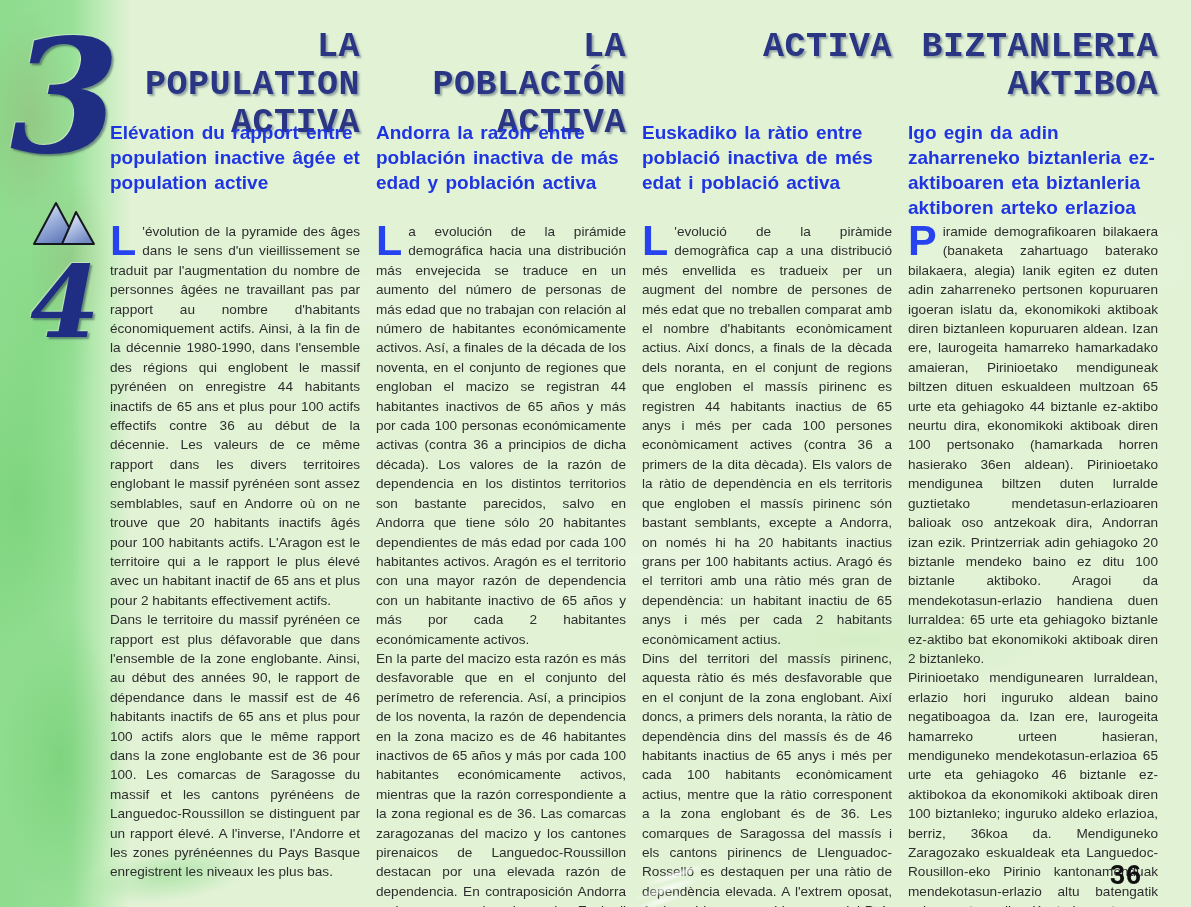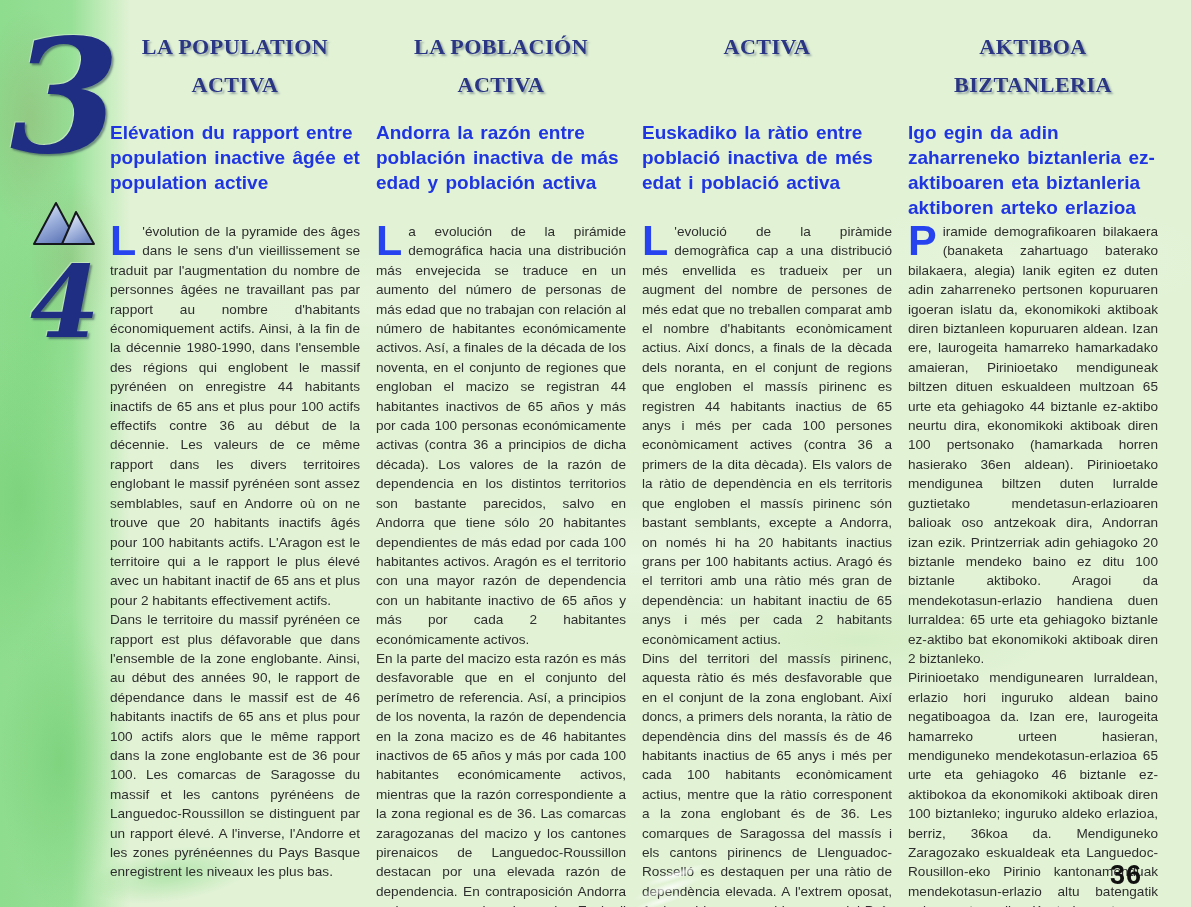--- a/index.html
+++ b/index.html
@@ -43,23 +43,23 @@
   #num3 { left:10px; top:18px; font-size:158px; }
   #num4 { left:30px; top:252px; font-size:100px; }
   .mountains { position:absolute; left:32px; top:198px; width:64px; height:52px; }
   
   .cols {
     position:absolute; left:110px; top:28px; width:1066px;
     display:flex; gap:16px;
   }
   .col { width:250px; flex:0 0 250px; }
   .col-title {
-    height:84px; text-align:center;
-    font-family:Liberation Serif, serif; font-weight:bold;
-    font-size:22px; line-height:38px; color:#2a3584;
+    height:84px; text-align:right;
+    font-family:Liberation Mono, monospace; font-weight:bold;
+    font-size:35px; line-height:38px; color:#2a3584;
     text-shadow:2px 2px 2px rgba(90,105,125,.55);
     letter-spacing:.5px;
   }
   .col-subtitle {
     height:102px; margin-top:8px; text-align:left;
     font-size:19px; line-height:25px; font-weight:bold;
     color:#1f35e2; word-spacing:2px;
   }
   .col-body {
     font-size:13.6px; line-height:19.4px; color:#2e2e2e;
@@ -144,22 +144,22 @@
     </div>
     <div class="col-subtitle">Euskadiko la ràtio entre població inactiva de més edat i població activa</div>
     <div class="col-body">
       <p><span class="dropcap">L</span><span>'evolució de la piràmide demogràfica cap a una distribució més envellida es tradueix per un augment del nombre de persones de més edat que no treballen comparat amb el nombre d'habitants econòmicament actius. Així doncs, a finals de la dècada dels noranta, en el conjunt de regions que engloben el massís pirinenc es registren 44 habitants inactius de 65 anys i més per cada 100 persones econòmicament actives (contra 36 a primers de la dita dècada). Els valors de la ràtio de dependència en els territoris que engloben el massís pirinenc són bastant semblants, excepte a Andorra, on només hi ha 20 habitants inactius grans per 100 habitants actius. Aragó és el territori amb una ràtio més gran de dependència: un habitant inactiu de 65 anys i més per cada 2 habitants econòmicament actius.</span></p>
       <p>Dins del territori del massís pirinenc, aquesta ràtio és més desfavorable que en el conjunt de la zona englobant. Així doncs, a primers dels noranta, la ràtio de dependència dins del massís és de 46 habitants inactius de 65 anys i més per cada 100 habitants econòmicament actius, mentre que la ràtio corresponent a la zona englobant és de 36. Les comarques de Saragossa del massís i els cantons pirinencs de Llenguadoc-Rosselló es destaquen per una ràtio de dependència elevada. A l'extrem oposat, Andorra i les zones pirinenques del País Basc registren els nivells més baixos.</p>
     </div>
   </div>
 
   <div class="col">
     <div class="col-title">
+      <div>BIZTANLERIA</div>
       <div>AKTIBOA</div>
-      <div>BIZTANLERIA</div>
     </div>
     <div class="col-subtitle">Igo egin da adin zaharreneko biztanleria ez-aktiboaren eta biztanleria aktiboren arteko erlazioa</div>
     <div class="col-body">
       <p><span class="dropcap">P</span><span>iramide demografikoaren bilakaera (banaketa zahartuago baterako bilakaera, alegia) lanik egiten ez duten adin zaharreneko pertsonen kopuruaren igoeran islatu da, ekonomikoki aktiboak diren biztanleen kopuruaren aldean. Izan ere, laurogeita hamarreko hamarkadako amaieran, Pirinioetako mendiguneak biltzen dituen eskualdeen multzoan 65 urte eta gehiagoko 44 biztanle ez-aktibo neurtu dira, ekonomikoki aktiboak diren 100 pertsonako (hamarkada horren hasierako 36en aldean). Pirinioetako mendigunea biltzen duten lurralde guztietako mendetasun-erlazioaren balioak oso antzekoak dira, Andorran izan ezik. Printzerriak adin gehiagoko 20 biztanle mendeko baino ez ditu 100 biztanle aktiboko. Aragoi da mendekotasun-erlazio handiena duen lurraldea: 65 urte eta gehiagoko biztanle ez-aktibo bat ekonomikoki aktiboak diren 2 biztanleko.</span></p>
       <p>Pirinioetako mendigunearen lurraldean, erlazio hori inguruko aldean baino negatiboagoa da. Izan ere, laurogeita hamarreko urteen hasieran, mendiguneko mendekotasun-erlazioa 65 urte eta gehiagoko 46 biztanle ez-aktibokoa da ekonomikoki aktiboak diren 100 biztanleko; inguruko aldeko erlazioa, berriz, 36koa da. Mendiguneko Zaragozako eskualdeak eta Languedoc-Rousillon-eko Pirinio kantonamenduak mendekotasun-erlazio altu batengatik nabarmentzen dira. Kontrako muturrean, Andorrak eta Euskadiko Pirinio aldeek dauzkate mailarik baxuenak.</p>
     </div>
   </div>
 
 </div>
 

